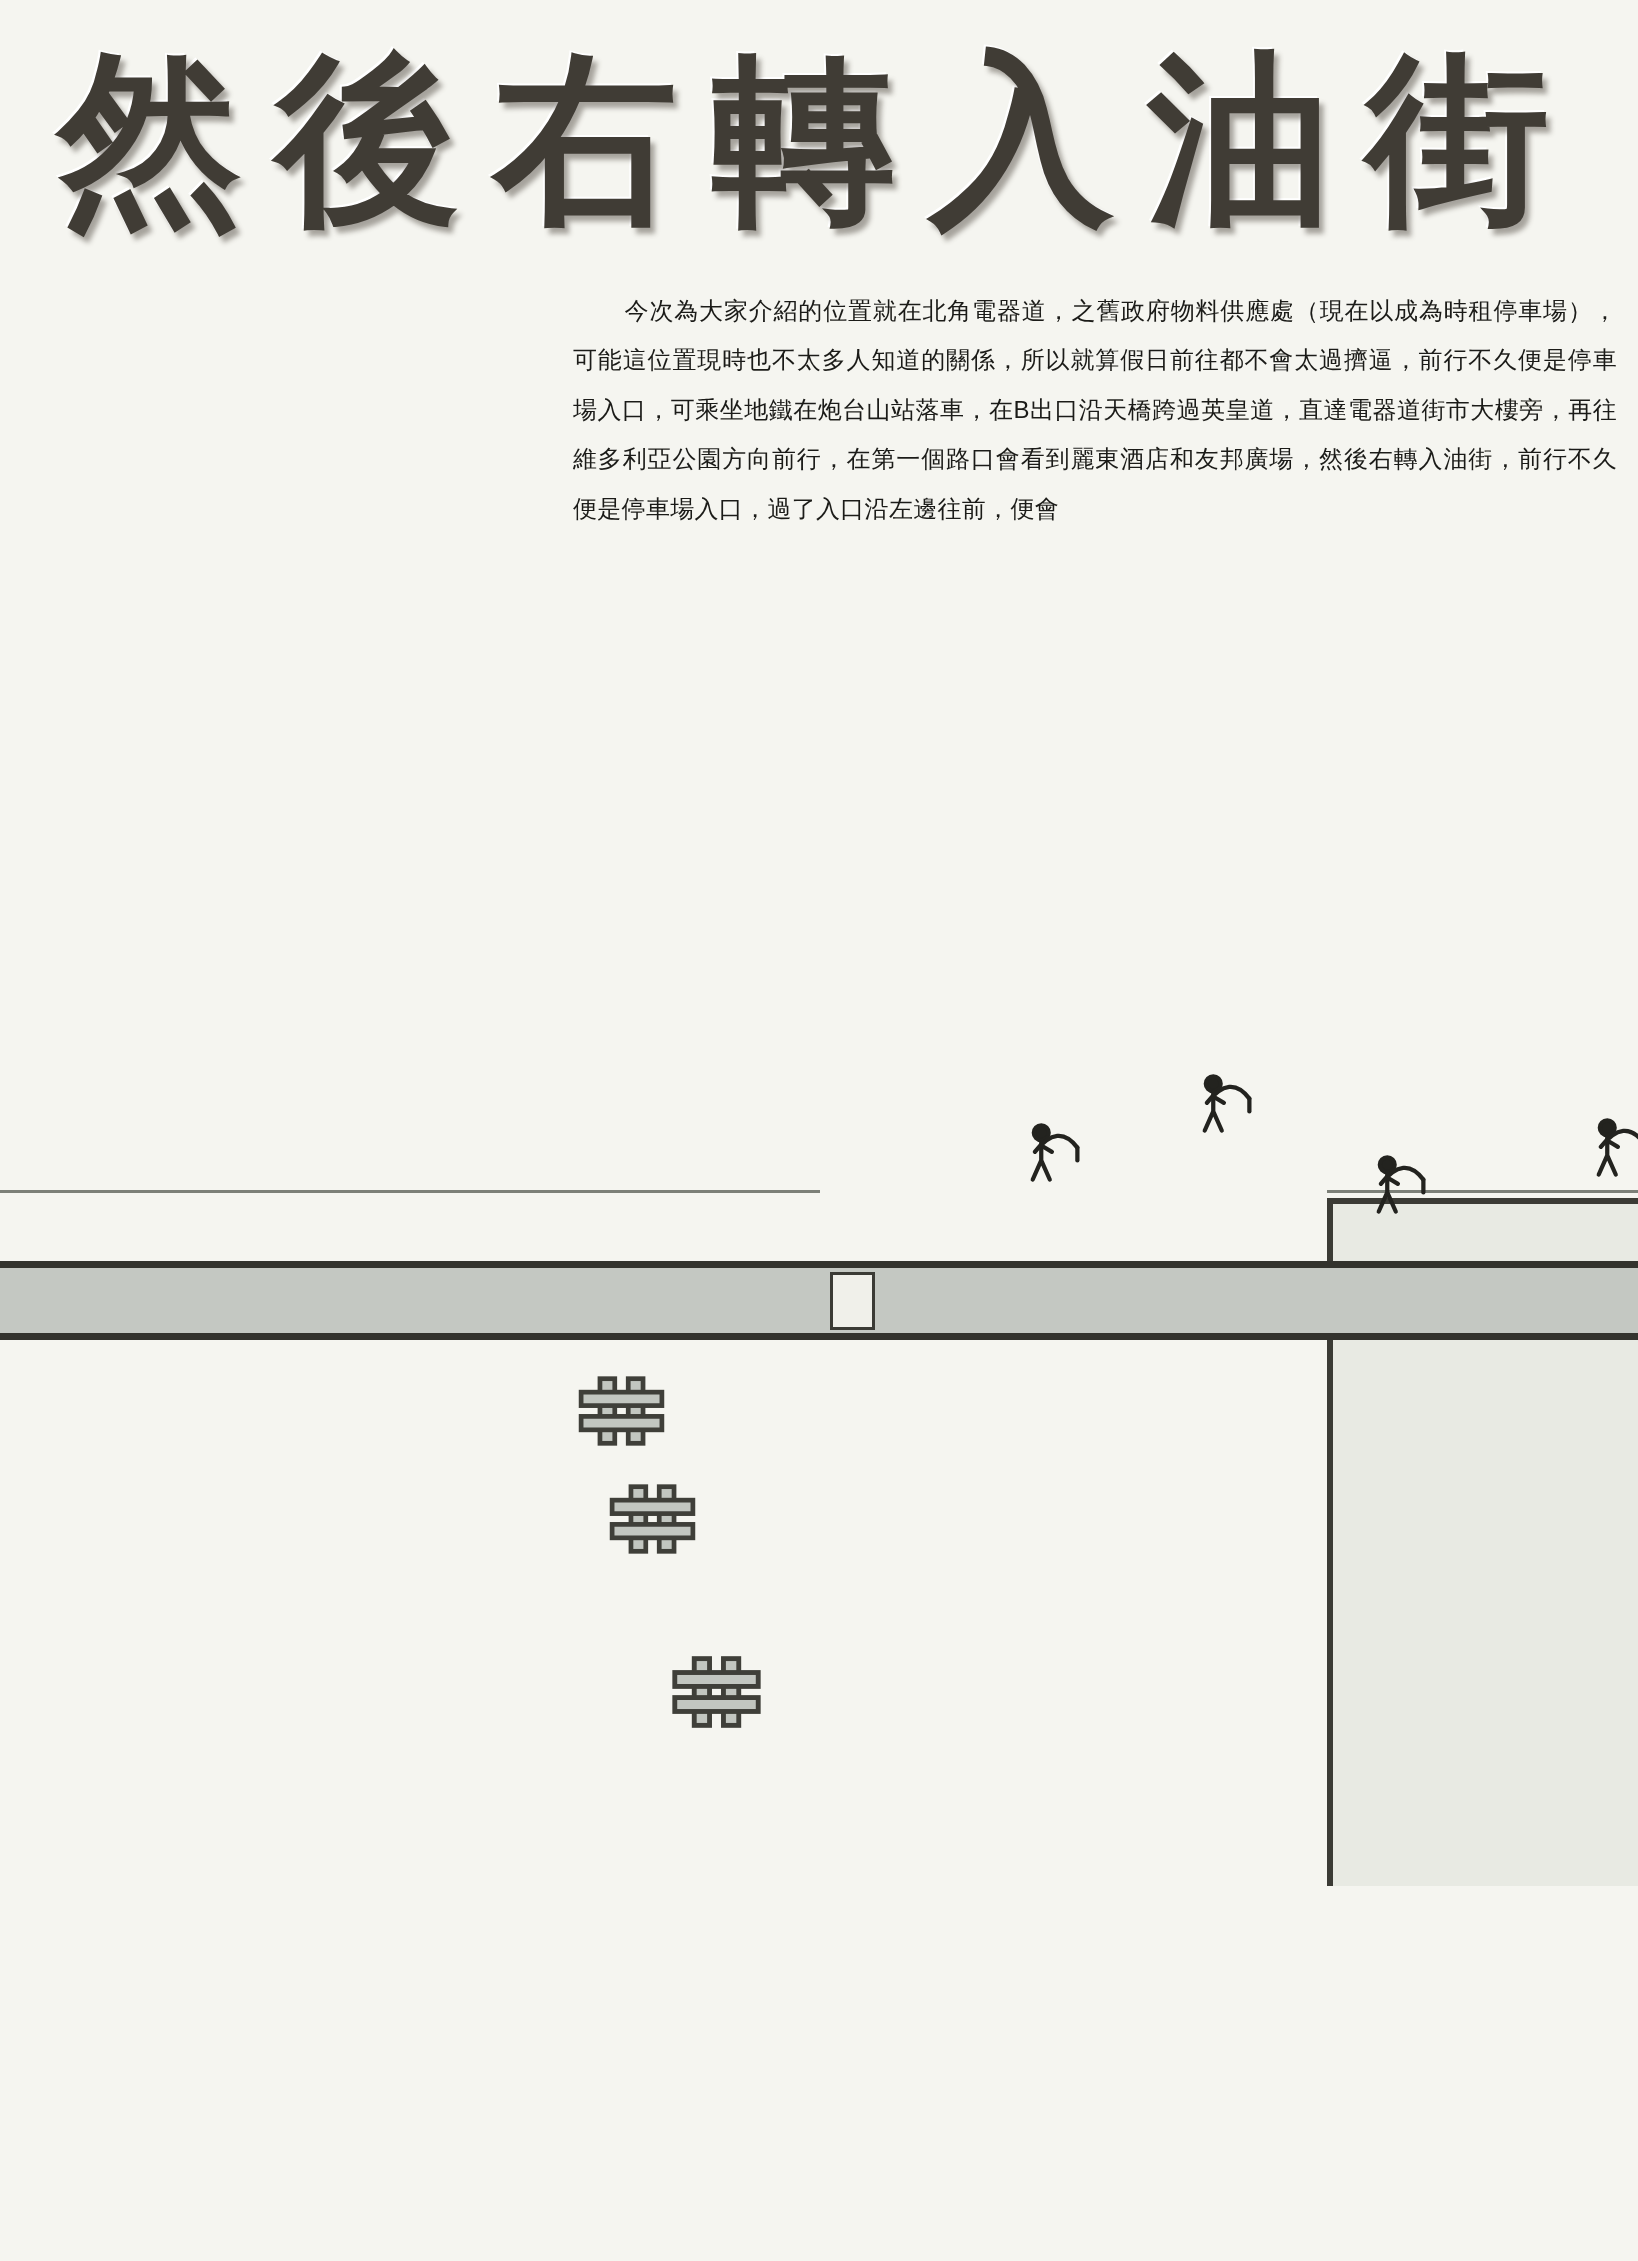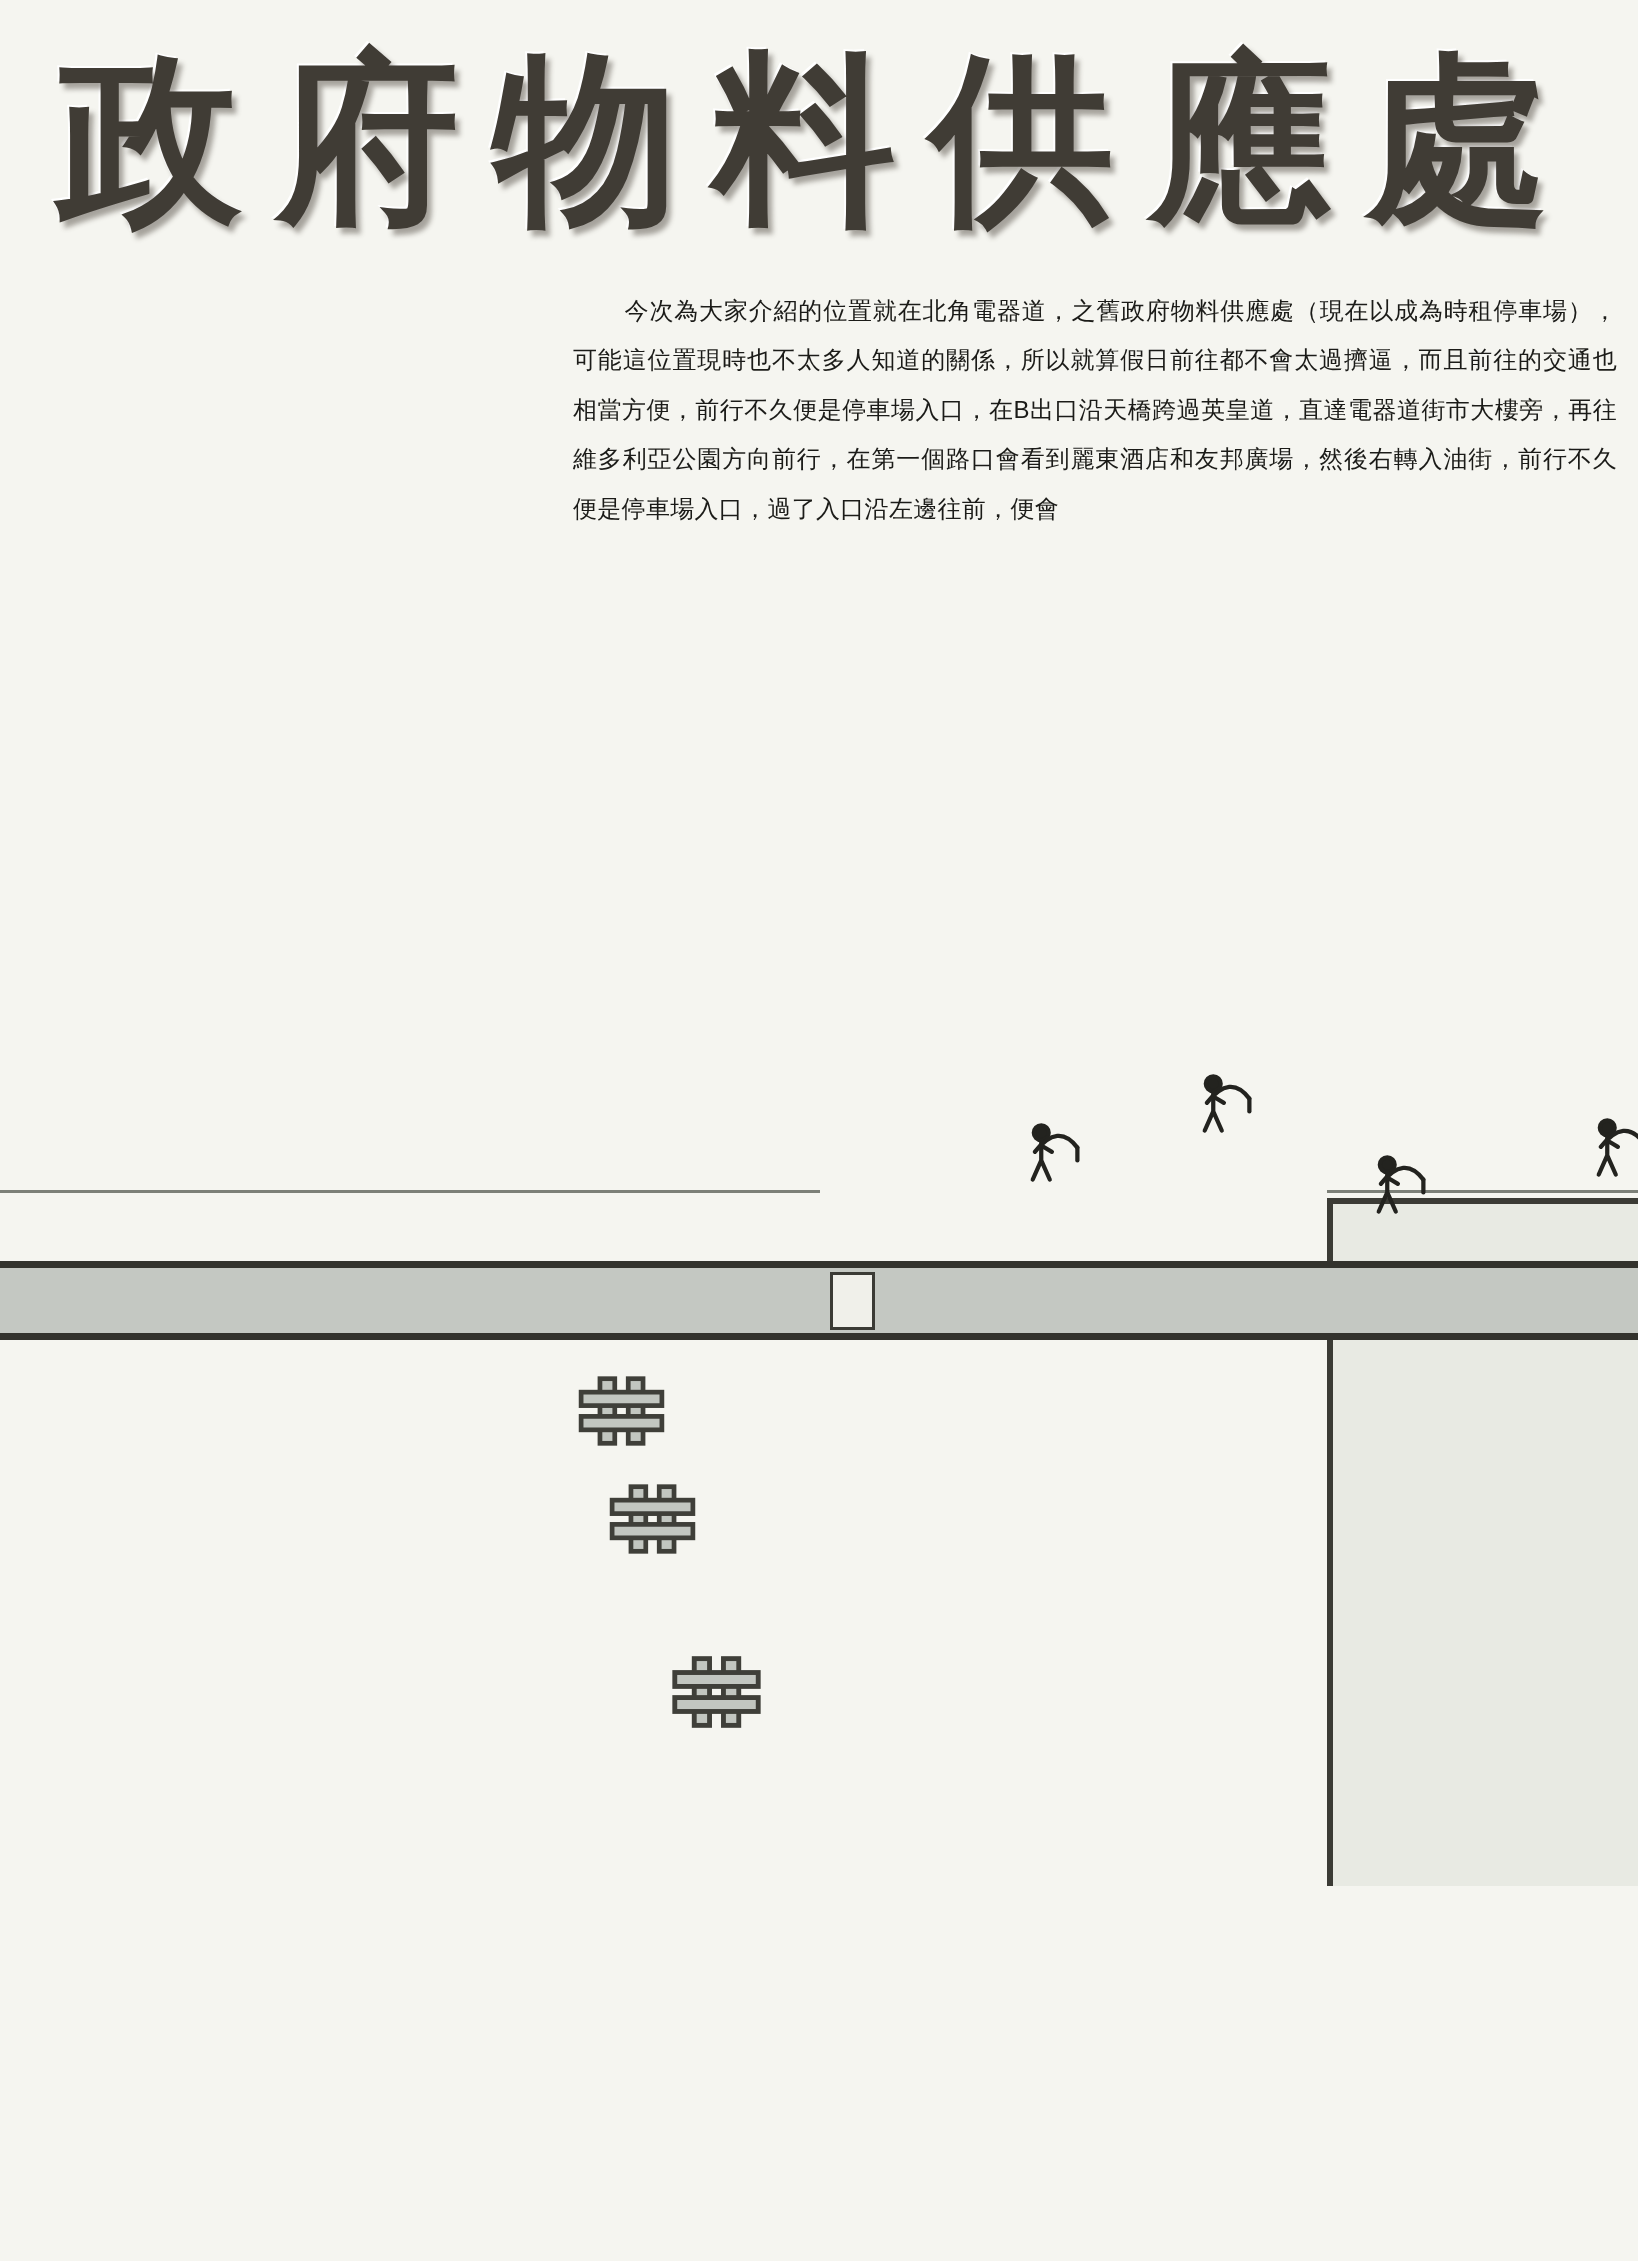--- a/index.html
+++ b/index.html
@@ -74,22 +74,22 @@
       border-top:3.4px solid #66665e;border-bottom:3.4px solid #66665e;}
   .lamp{position:absolute;left:15%;top:42%;bottom:8%;width:4.7px;background:#54544e;}
   .lamp:before{content:"";position:absolute;top:-17.6px;left:-4.7px;width:13.6px;height:23px;border-radius:50%;background:#54544e;}
   svg{display:block;}
 </style>
 </head>
 <body>
 
 <div class="page">
 
-  <div class="abs title">政府物料供應處</div>
-  <div class="abs intro">今次為大家介紹的位置就在北角電器道，之舊政府物料供應處（現在以成為時租停車場），可能這位置現時也不太多人知道的關係，所以就算假日前往都不會太過擠逼，而且前往的交通也相當方便，前行不久便是停車場入口，在B出口沿天橋跨過英皇道，直達電器道街市大樓旁，再往維多利亞公園方向前行，在第一個路口會看到麗東酒店和友邦廣場，然後右轉入油街，前行不久便是停車場入口，過了入口沿左邊往前，便會</div>
+  <div class="abs title">然後右轉入油街</div>
+  <div class="abs intro">今次為大家介紹的位置就在北角電器道，之舊政府物料供應處（現在以成為時租停車場），可能這位置現時也不太多人知道的關係，所以就算假日前往都不會太過擠逼，前行不久便是停車場入口，可乘坐地鐵在炮台山站落車，在B出口沿天橋跨過英皇道，直達電器道街市大樓旁，再往維多利亞公園方向前行，在第一個路口會看到麗東酒店和友邦廣場，然後右轉入油街，前行不久便是停車場入口，過了入口沿左邊往前，便會</div>
 
   <div class="abs base" style="left:0;top:1190px;width:1638px;height:1072px;border-top:3.4px solid #7c8078;"></div>
   <div class="abs" style="left:820px;top:1190px;width:507px;height:75px;background:#f5f5f0;"></div>
   <div class="abs" style="left:1327px;top:1198px;width:311px;height:688px;background:#e8eae3;border-left:6.1px solid #3b3b35;border-top:6.1px solid #3b3b35;"></div>
 
   <div class="abs" style="left:0;top:1261px;width:1638px;height:79px;background:#c4c8c2;border-top:7.5px solid #33332d;border-bottom:7.5px solid #33332d;"></div>
   <div class="abs" style="left:830px;top:1272px;width:45px;height:58px;background:#f0f0ea;border:3.4px solid #3b3b35;"></div>
   <div class="dot" style="left:838px;top:1289px;width:27px;height:23px;"></div>
 
   <div class="road" style="left:1269px;top:1339px;width:58px;height:758px;"></div>

